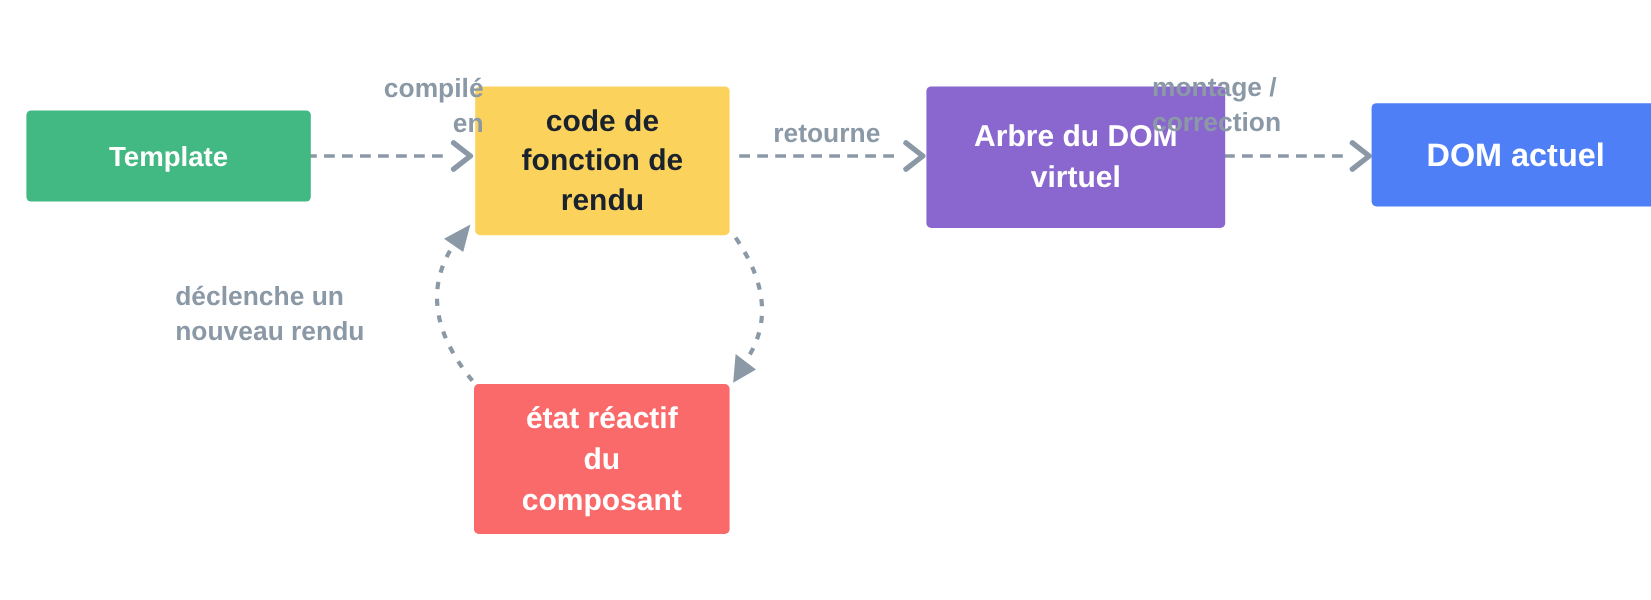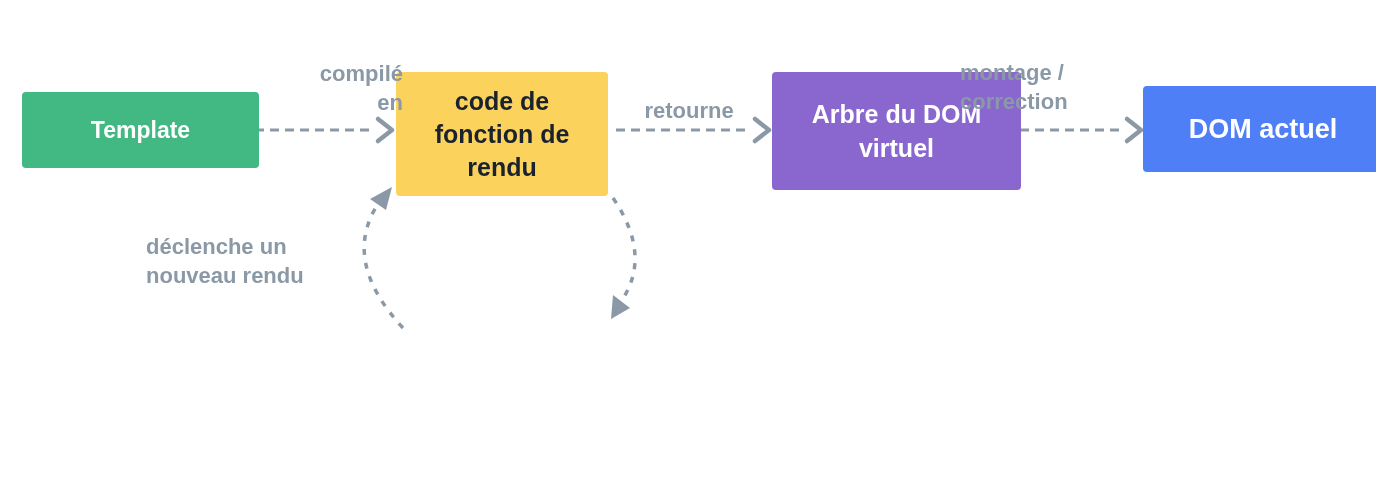--- a/index.html
+++ b/index.html
@@ -65,20 +65,23 @@
 
   <div class="node node-render">code de
 fonction de
 rendu</div>
 
   <div class="node node-vdom">Arbre du DOM
 virtuel</div>
 
   <div class="node node-dom">DOM actuel</div>
 
+  <div class="node node-state">état réactif
+du
+composant</div>
 
   <div class="edge-label lbl-compiled">compilé
 en</div>
 
   <div class="edge-label lbl-returns">retourne</div>
 
   <div class="edge-label lbl-mount">montage /
 correction</div>
 
 

